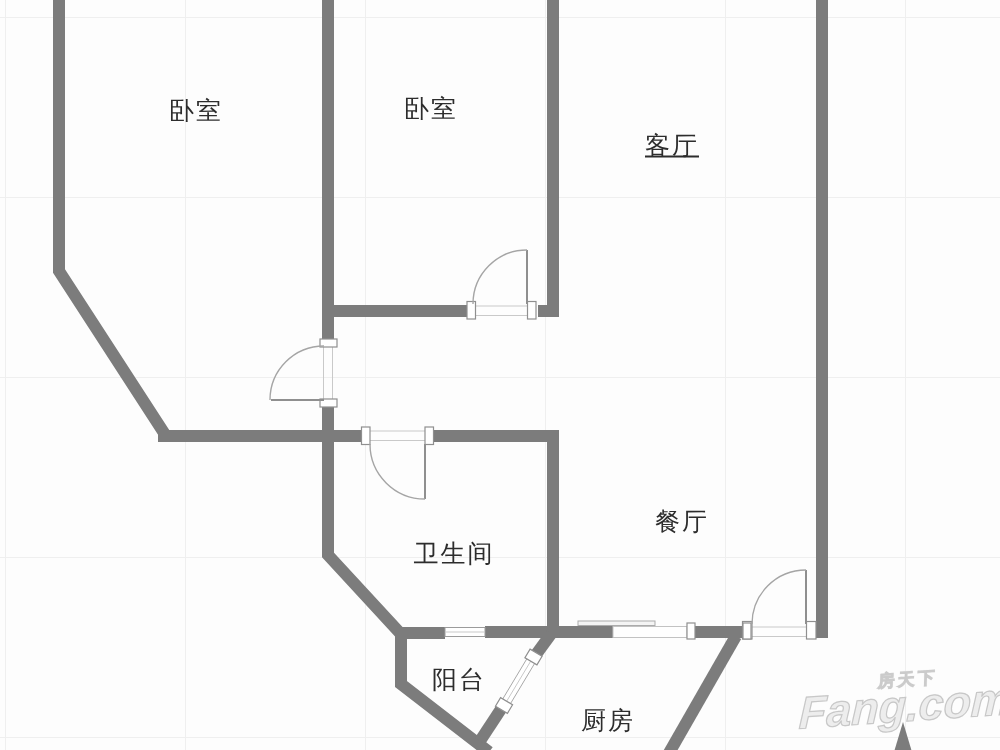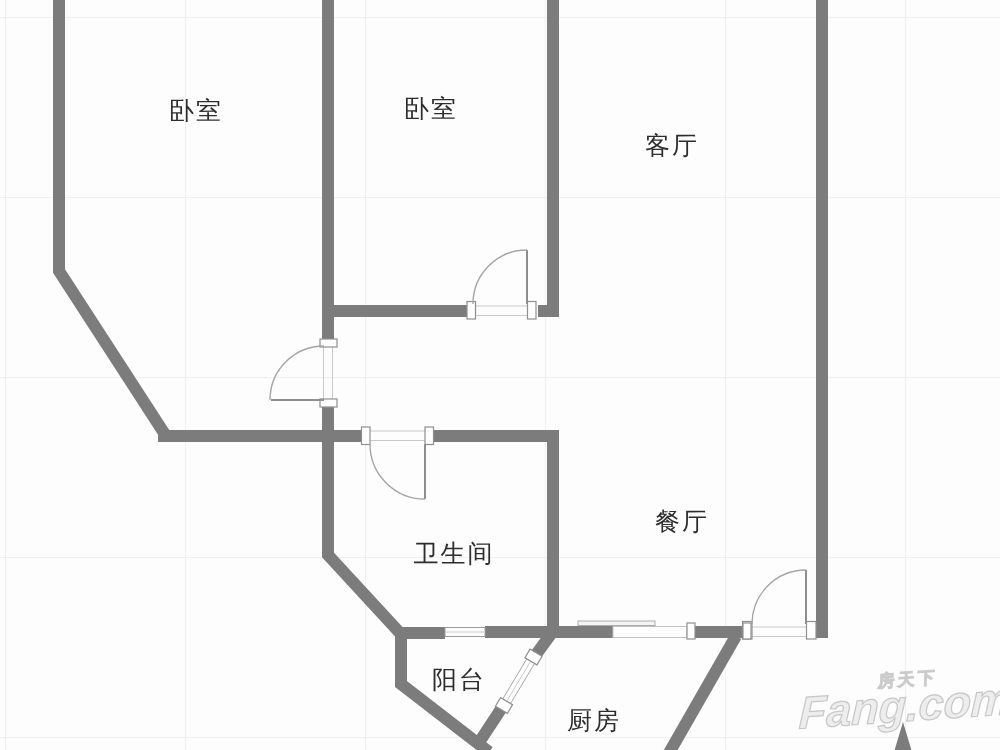--- a/index.html
+++ b/index.html
@@ -113,24 +113,24 @@
 
     <line x1="425" y1="444" x2="425" y2="499" class="leaf"></line>
     <path d="M370,444 A55,55 0 0 0 425,499" class="arc"></path>
 
     <line x1="806" y1="570" x2="806" y2="624" class="leaf"></line>
     <path d="M752,624 A54,54 0 0 1 806,570" class="arc"></path>
   </svg>
 
   <div class="room-label" style="left:196px;top:110px;">卧室</div>
   <div class="room-label" style="left:431px;top:108px;">卧室</div>
-  <div class="room-label" style="left:672px;top:145px;">客厅</div>
+  <div class="room-label" style="left:672px;top:145px;text-decoration:underline;">客厅</div>
   <div class="room-label" style="left:454px;top:524px;margin-top:29px;">卫生间</div>
   <div class="room-label" style="left:682px;top:521px;">餐厅</div>
   <div class="room-label" style="left:459px;top:679px;font-family:Liberation Serif, serif;">阳台</div>
-  <div class="room-label" style="left:594px;top:720px;">厨房</div>
+  <div class="room-label" style="left:608px;top:720px;">厨房</div>
 
   <div class="watermark">
     <span class="cn">房天下</span>
     <span class="en">Fang.com</span>
   </div>
 
 </div>
 
 </body></html>

